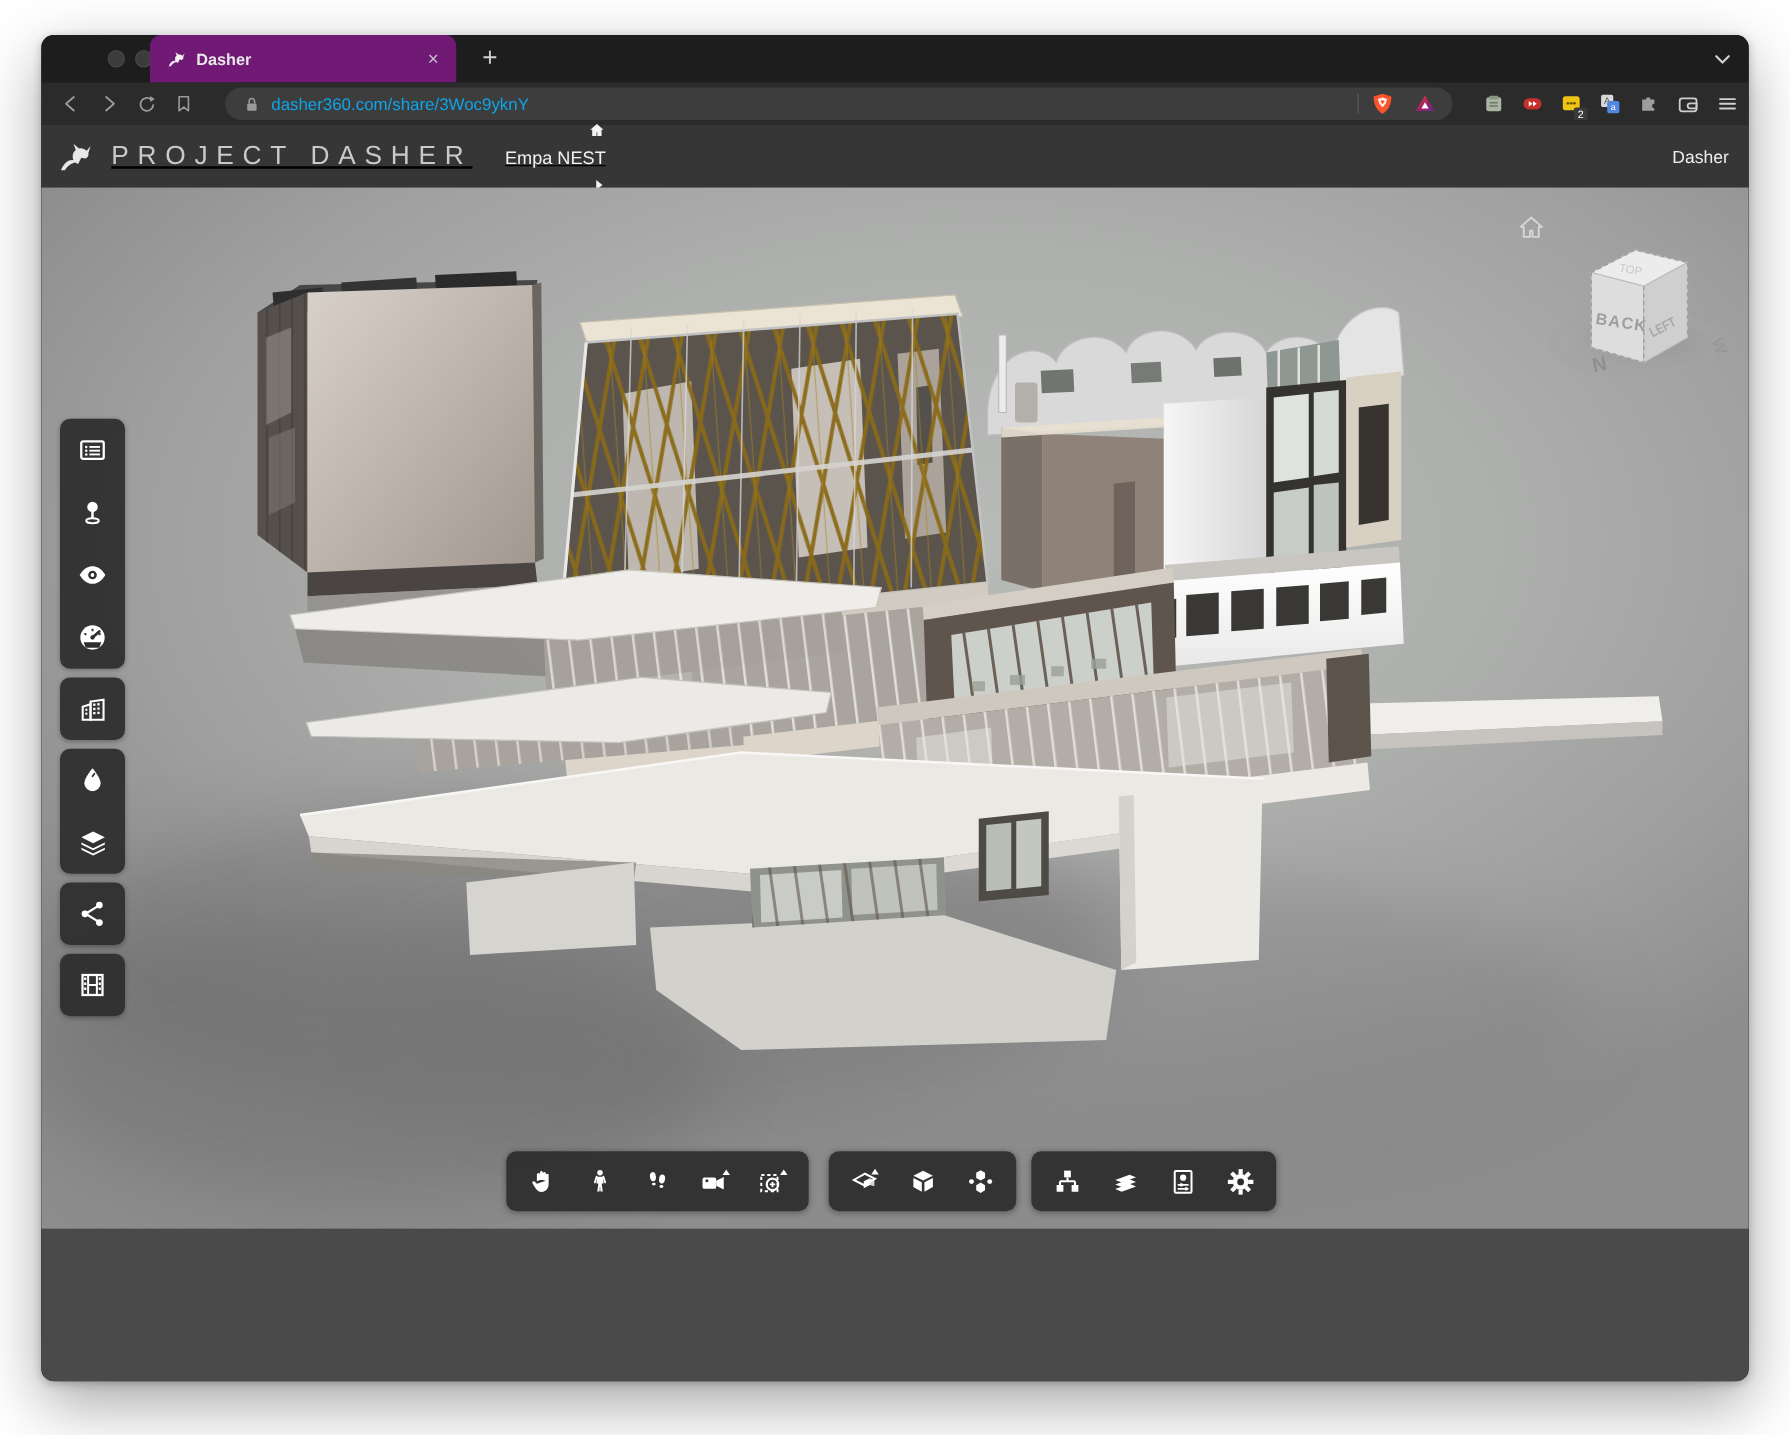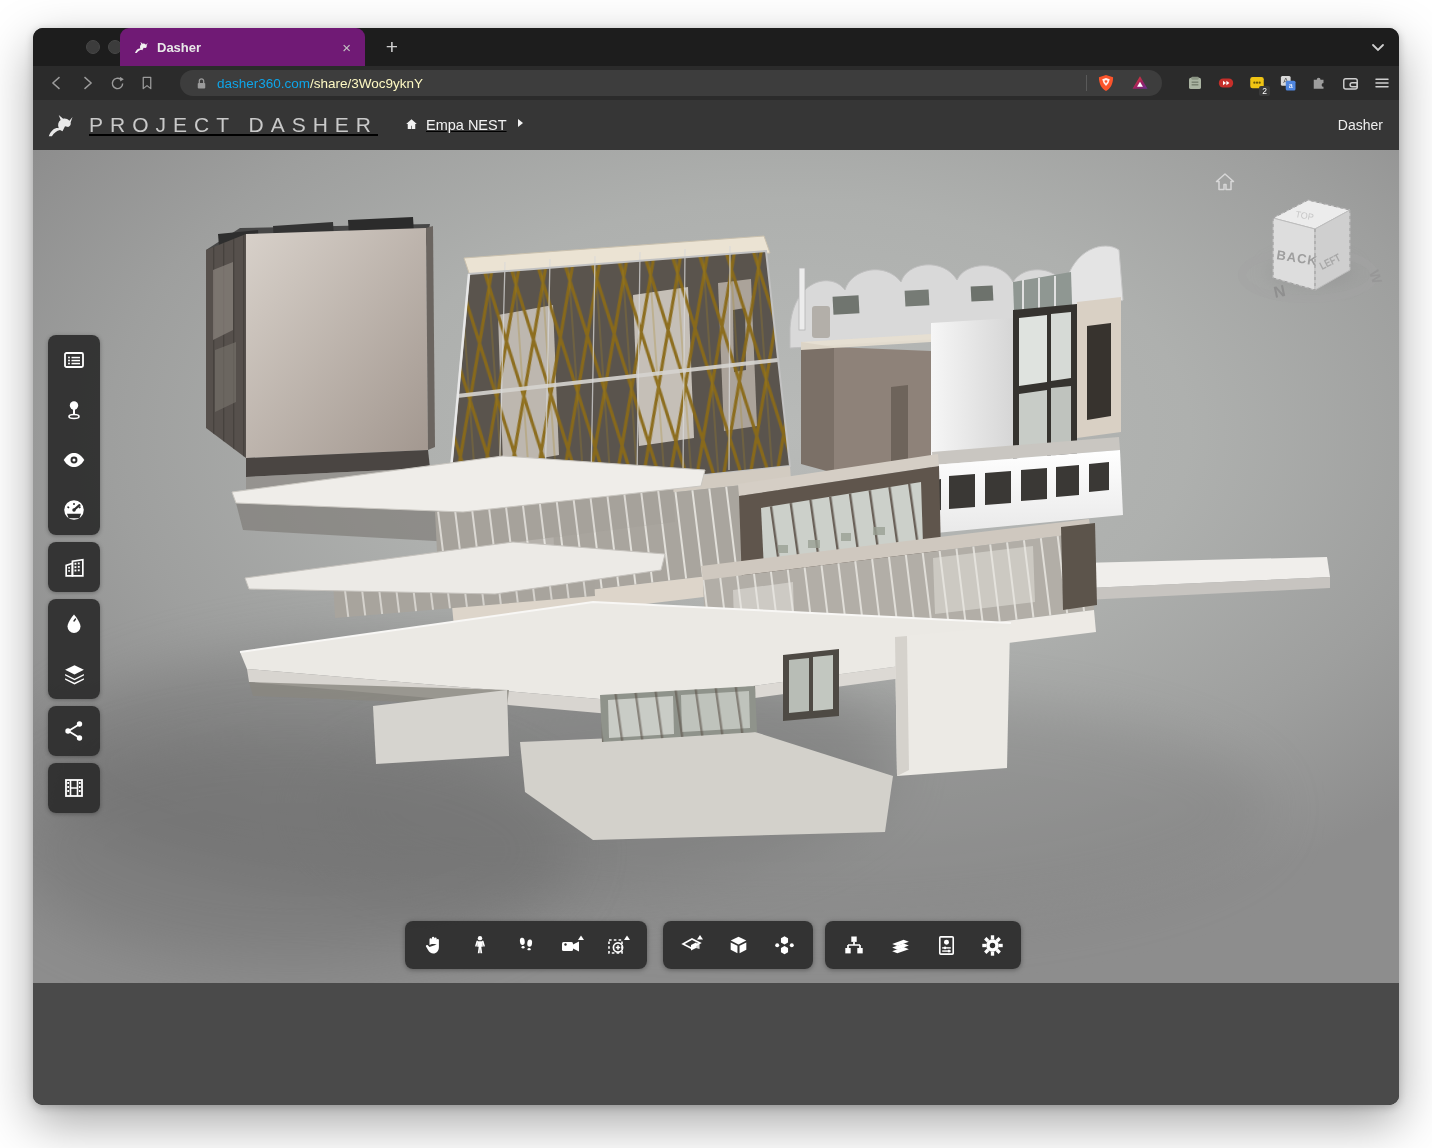--- a/index.html
+++ b/index.html
@@ -13,28 +13,28 @@
   .tab-title{color:#e8e8e8;font-size:13px;font-weight:bold;margin-left:8px;flex:1;}
   .tab-close{color:#c3c3c3;font-size:15px;margin-right:14px;cursor:default;}
   .newtab{position:absolute;left:344px;top:4px;width:30px;height:30px;color:#cfcfcf;font-size:21px;display:flex;align-items:center;justify-content:center;}
   .tab-chevron{position:absolute;right:12px;top:10px;}
   
   .navbar{position:relative;height:34px;background:#2b2b2b;display:flex;align-items:center;}
   .navbtn{width:30px;height:26px;display:flex;align-items:center;justify-content:center;}
   .urlpill{position:absolute;left:147px;top:4px;width:982px;height:26px;background:#3d3d3d;border-radius:13px;display:flex;align-items:center;}
   .urltext{font-size:13.5px;margin-left:8px;flex:1;white-space:nowrap;}
   .urltext .domain{color:#0ea5e9;font-weight:normal;}
-  .urltext .path{color:#fef9c3;}
+  .urltext .path{color:#0ea5e9;}
   .pill-sep{width:1px;height:16px;background:#5a5a5a;margin:0 9px;}
   .exticons{position:absolute;right:8px;top:4px;height:26px;display:flex;align-items:center;gap:13px;}
   .extbadge{position:absolute;right:-4px;bottom:-4px;background:#3a3a3a;color:#fff;font-size:8.5px;padding:0 3px;border-radius:2px;line-height:10px;}
   
   .appheader{position:relative;height:50px;background:#363636;display:flex;align-items:center;text-decoration:underline;}
   .app-title{color:#c9c9c9;font-size:21px;font-weight:300;letter-spacing:7px;margin-left:14px;}
-  .breadcrumb{display:flex;align-items:flex-start;margin-left:26px;gap:7px;}
+  .breadcrumb{display:flex;align-items:flex-end;margin-left:26px;gap:7px;flex-direction:column;}
   .breadcrumb-label{color:#f2f2f2;font-size:14.5px;}
   .login{position:absolute;right:16px;color:#eeeeee;font-size:14px;}
   
   .viewer{position:relative;height:833px;
     background:radial-gradient(ellipse 900px 520px at 55% 34%, #b8bab8 0%, #aeb0ae 45%, #9e9f9e 75%, #8d8d8d 100%);
     overflow:hidden;}
   .scene{position:absolute;left:0;top:0;}
   
   .sidebar{position:absolute;left:15px;top:185px;width:52px;}
   .tool-group{background:#2d2d2dee;border-radius:8px;margin-bottom:7px;box-shadow:0 1px 4px rgba(0,0,0,.3);}

